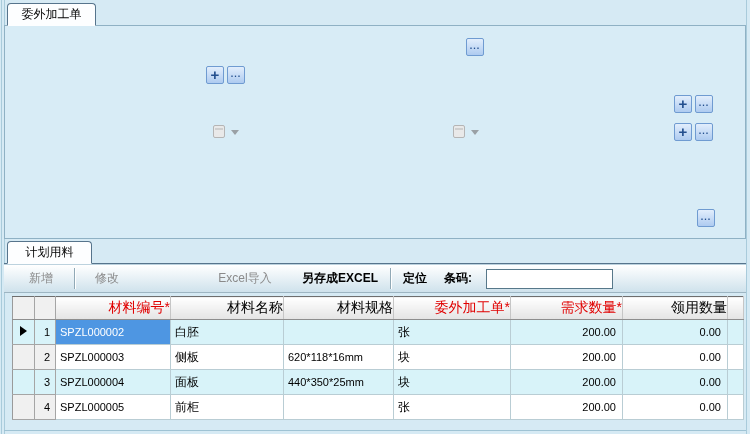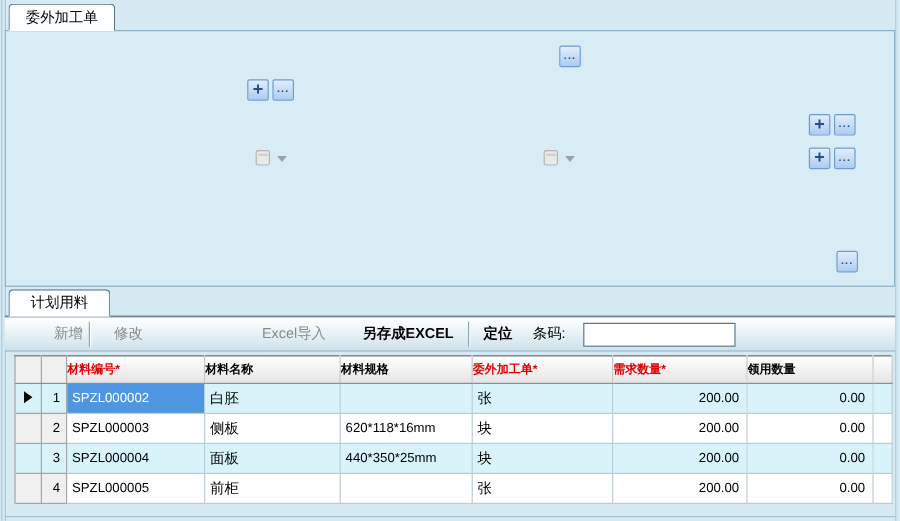--- a/index.html
+++ b/index.html
@@ -47,38 +47,38 @@
 
   
   .toolbar {
     position:absolute; left:4px; top:264px; width:742px; height:29px;
     background:linear-gradient(#ffffff,#cfe2ec);
     border-top:1px solid #bcd2de; border-bottom:1px solid #9db5c2;
   }
   .tbtn { position:absolute; top:0; height:27px; line-height:27px; text-align:center; cursor:pointer; }
   .tbtn.dis { color:#8a8a8a; }
   .tsep { position:absolute; top:3px; height:21px; width:1px; background:#90a9b6; box-shadow:1px 0 0 #ffffff; }
-  .bclbl { position:absolute; top:0; height:27px; line-height:27px; font-weight:normal; }
+  .bclbl { position:absolute; top:0; height:27px; line-height:27px; font-weight:bold; }
   .bcinput {
     position:absolute; top:4px; height:20px; width:127px;
     border:1px solid #57788a; background:#ffffff; font-size:12px; padding:0 3px;
     font-family:"Liberation Sans","DejaVu Sans",sans-serif;
   }
 
   
   table.grid {
     position:absolute; left:12px; top:296px; width:731px;
     border-collapse:collapse; table-layout:fixed;
     border-top:1px solid #6e6e6e; border-left:1px solid #9a9a9a; border-right:1px solid #9a9a9a; border-bottom:1px solid #9a9a9a;
     background:#fff;
   }
   .grid th {
     height:23px; background:linear-gradient(#ffffff,#e4e4e4);
     border-right:1px solid #c6c6c6; border-bottom:1px solid #8e8e8e;
-    font-weight:bold; font-size:10px; text-align:left; white-space:nowrap; overflow:hidden;
+    font-weight:normal; font-size:14px; text-align:right; white-space:nowrap; overflow:hidden;
   }
   .grid th.reqcol { color:#e00000; }
   .grid th.facecol { background:#f0f0f0; border-right:1px solid #a5a5a5; }
   .grid td {
     height:25px; border-right:1px solid #b9cdd4; border-bottom:1px solid #b9cdd4;
     padding:0 4px; font-size:12px; white-space:nowrap; overflow:hidden;
   }
   .grid td.code { font-size:11px;margin-left:48px; }
   .grid tr.alt td { background:#d8f3f9; }
   .grid td.ind, .grid td.num {
@@ -165,21 +165,21 @@
   <div class="fld" style="left:107px; top:180px; width:611px;"></div>
 
   <div class="lbl" style="left:20px; top:208px; width:84px;">加工工序:</div>
   <div class="fld" style="left:107px; top:208px; width:611px; padding-right:24px;"></div>
   <div class="sbtn dots" style="left:697px; top:209px;">...</div>
 
   <div class="tab" style="left:7px; top:241px; width:85px; border-bottom:1px solid #fdfeff;">计划用料</div>
   <div style="position:absolute; left:4px; top:263px; width:742px; height:1px; background:#56748c; z-index:2;"></div>
 
   <div class="toolbar">
-    <div class="tbtn dis" style="left:22px; width:62px;">新增</div>
+    <div class="tbtn dis" style="left:6px; width:62px;">新增</div>
     <div class="tsep" style="left:70px;"></div>
     <div class="tbtn dis" style="left:72px; width:62px;">修改</div>
     <div class="tbtn dis" style="left:196px; width:90px;">Excel导入</div>
     <div class="tbtn" style="left:288px; width:96px; font-weight:bold;">另存成EXCEL</div>
     <div class="tsep" style="left:386px;"></div>
     <div class="tbtn" style="left:388px; width:46px; font-weight:bold;">定位</div>
     <div class="bclbl" style="left:440px; width:40px;">条码:</div>
     <input class="bcinput" style="left: 482px;" value="">
   </div>
 

